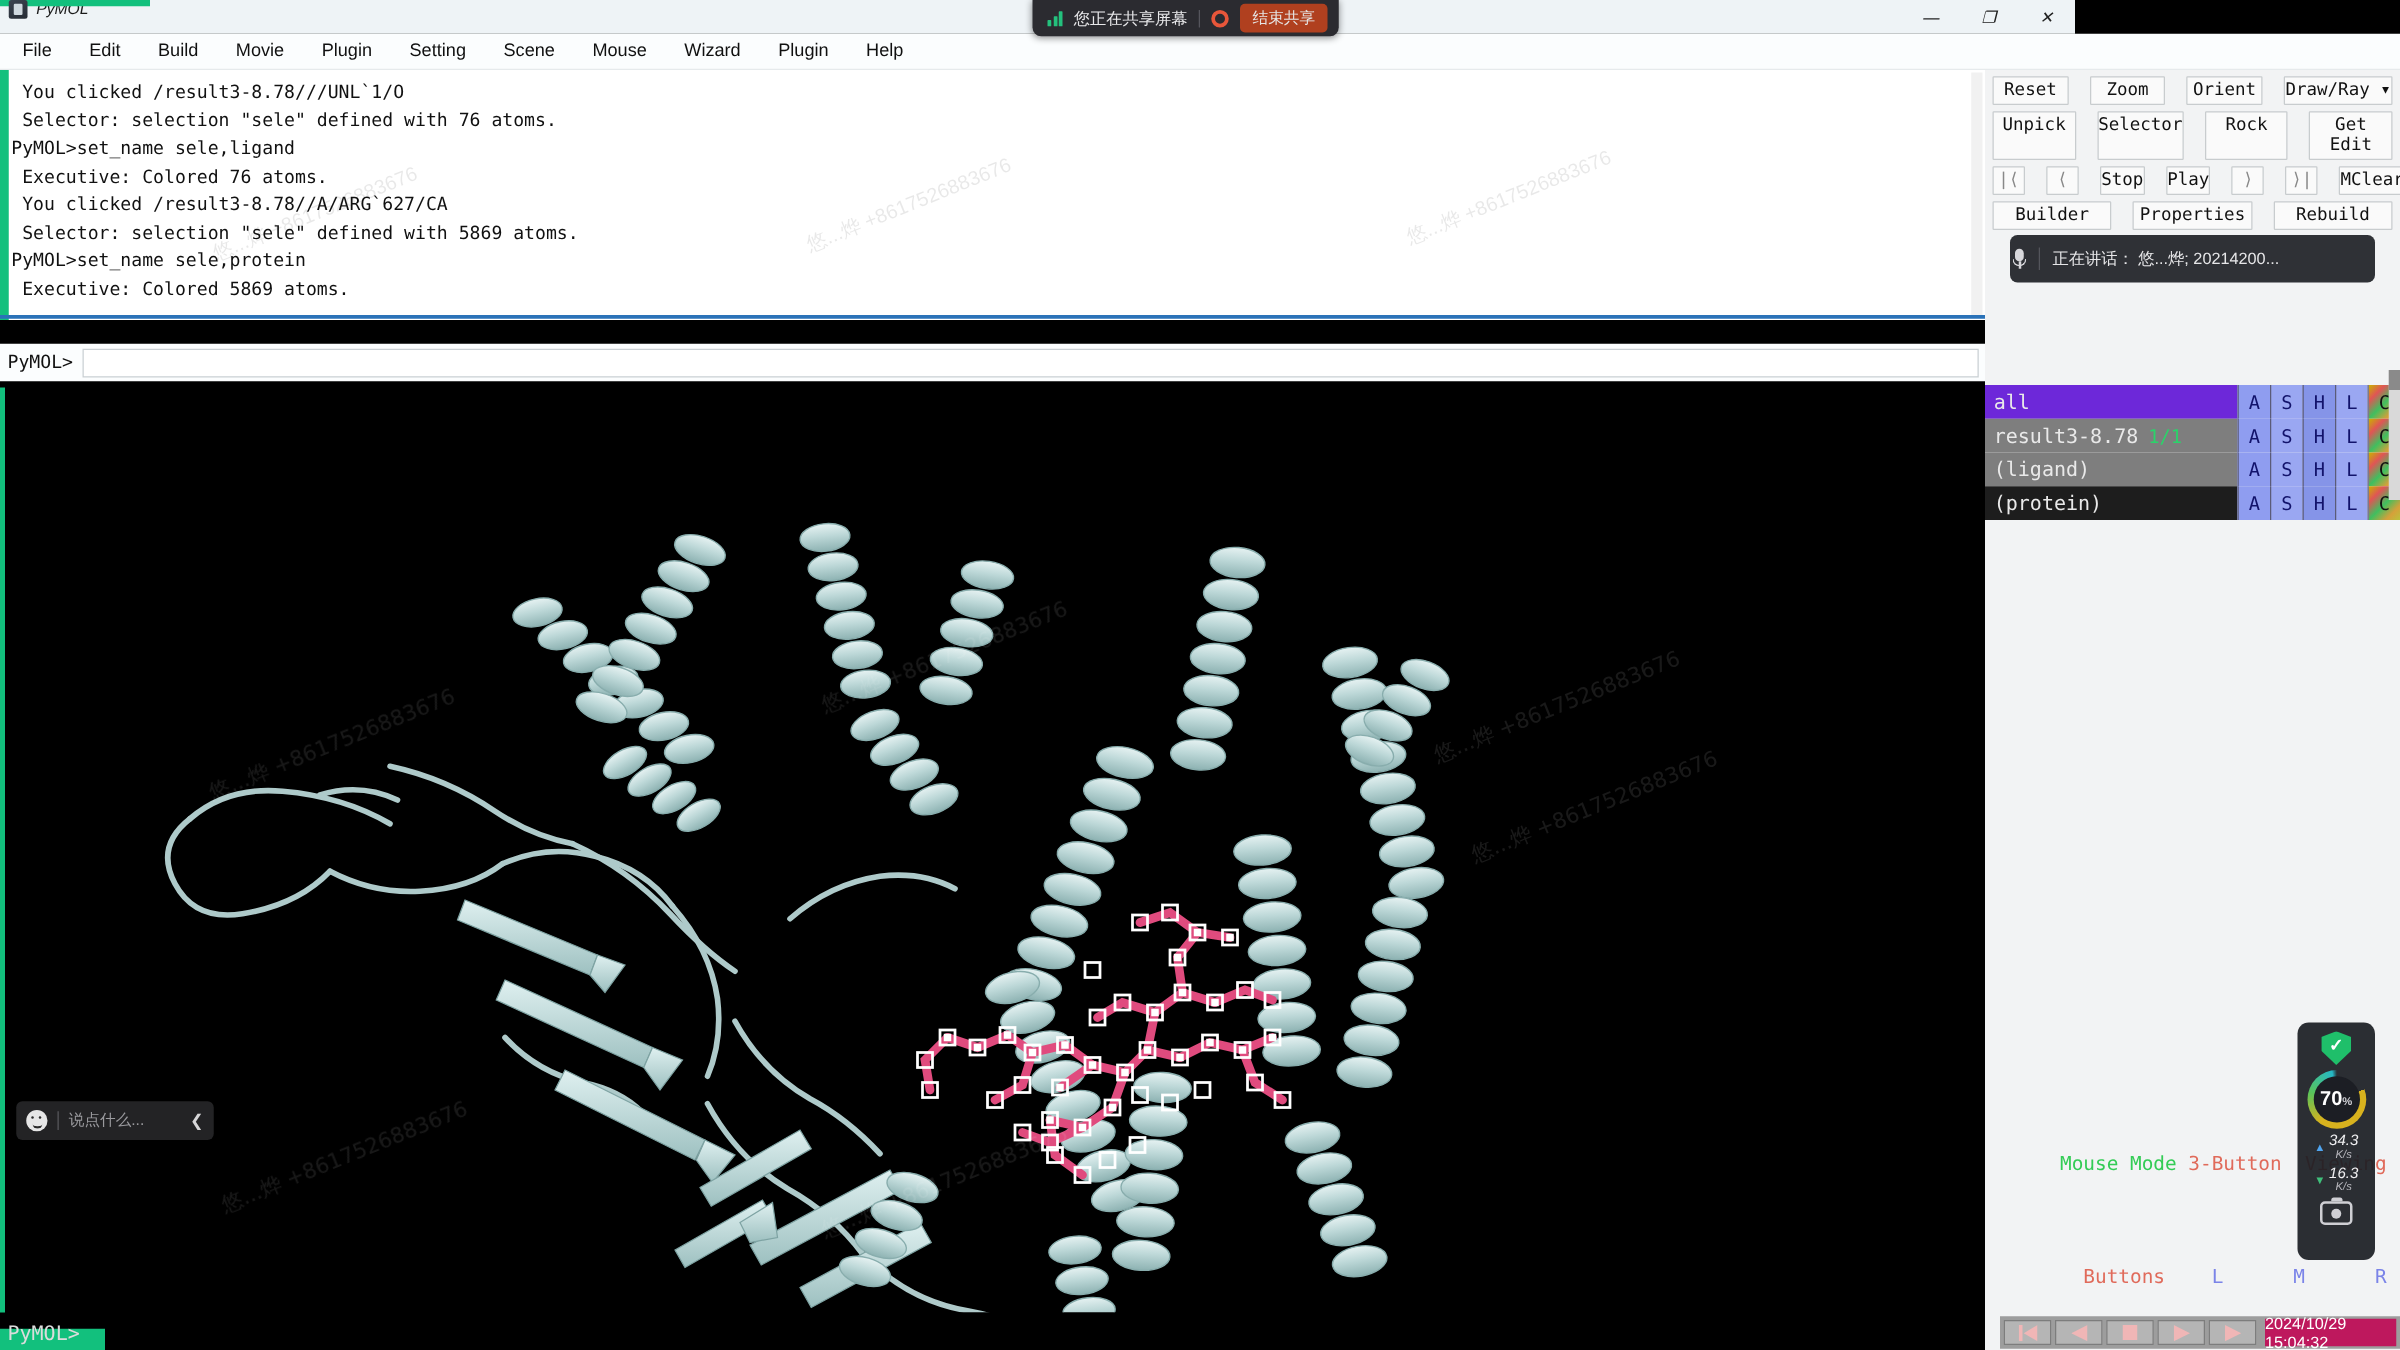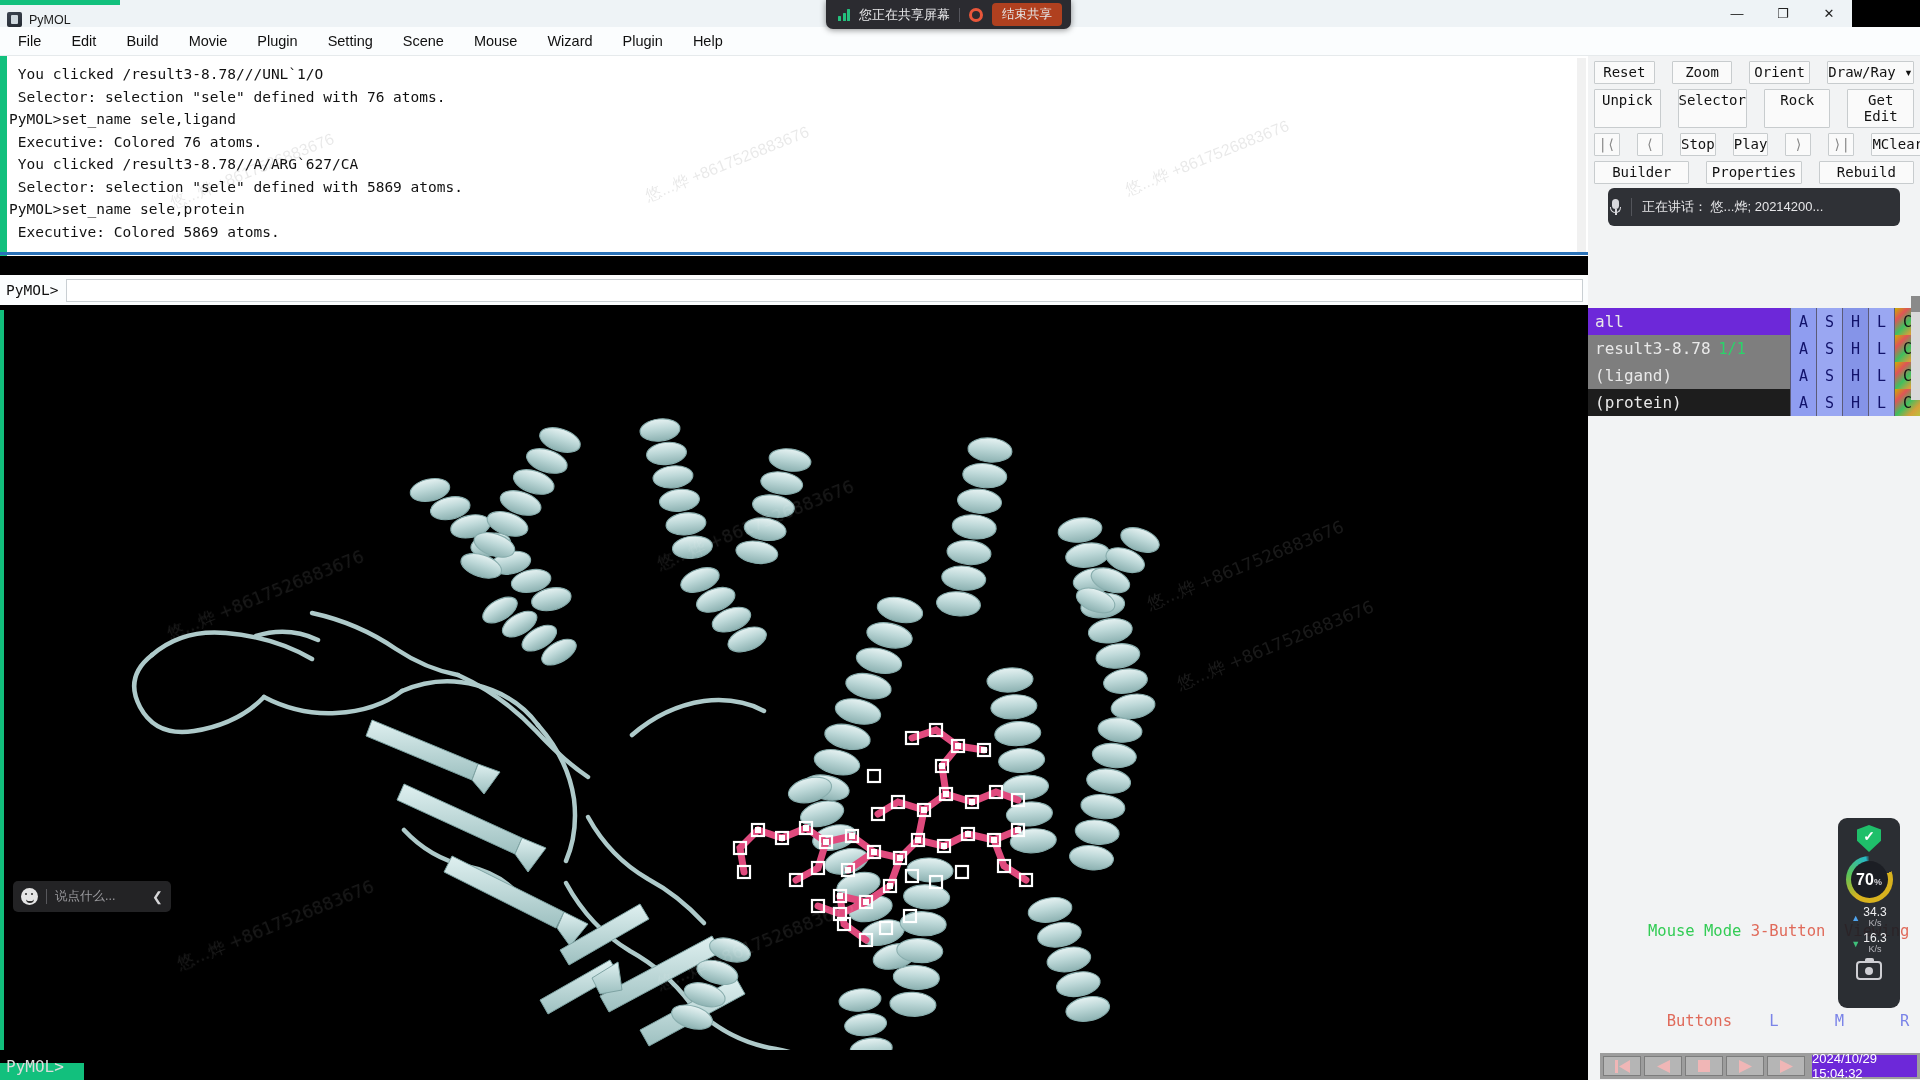--- a/index.html
+++ b/index.html
@@ -6,23 +6,23 @@
   html, body {
     width: 1920px; height: 1080px;
     overflow: hidden;
     background: #000;
     font-family: "Liberation Sans", sans-serif;
   }
   #app { position: relative; width: 1920px; height: 1080px; }
 
   
   .titlebar {
-    position: absolute; left: 0; top: 0; width: 1852px; height: 27px;
+    position: absolute; left: 0; top: 0; width: 1660px; height: 27px;
     background: #eef3f6;
-    display: flex; align-items: flex-end;
+    display: flex; align-items: flex-start; font-style: italic;
   }
   .title-accent {
     position: absolute; left: 0; top: 0; width: 120px; height: 5px;
     background: #12c07d;
   }
   .title-icon {
     width: 15px; height: 15px; margin-left: 7px; margin-right: 7px;
     background: linear-gradient(160deg,#3c4450 0%,#252b33 100%);
     border-radius: 2px; position: relative; flex: none;
   }
@@ -214,21 +214,21 @@
   
   .transport {
     position: absolute; left: 1600px; top: 1053px; width: 320px; height: 26px;
     background: #9d9d9d; display: flex; align-items: center; gap: 3px; padding: 0 3px;
   }
   .tbtn {
     width: 38px; height: 20px; background: #b5b5b5; border: 1px solid #7d7d7d;
     display: flex; align-items: center; justify-content: center;
   }
   .tstamp {
-    margin-left: 4px; flex: 1; height: 22px; background: #6d28d9;
+    margin-left: 4px; flex: 1; height: 22px; background: #be185d;
     color: #fff; font-size: 13px; display: flex; align-items: center;
     justify-content: center; font-family: "Liberation Sans", sans-serif;
   }
 
   
   .botprompt {
     position: absolute; left: 0; top: 1053px; width: 1588px; height: 27px;
     background: #000; display: flex; align-items: center;
   }
   .botprompt .accent { position:absolute; left:0; top:10px; width:84px; height:17px; background:#12c07d; }
@@ -284,21 +284,21 @@
   .ring:before {
     content:""; position:absolute; left:5px; top:5px; width:37px; height:37px;
     border-radius:50%; background:#1c1e24;
   }
   .ring span { position: relative; color: #fff; font-size: 16px; font-weight: bold; }
   .ring span i { font-style: normal; font-size: 9px; color: #cfcfd4; }
   .spd { display:flex; align-items:center; gap:3px; }
   .spd .arw { font-size: 9px; }
   .spd .up { color:#4fa4ef; }
   .spd .dn { color:#3fbf7a; }
-  .spd .vals { display:flex; flex-direction:column; align-items:center; line-height:11px; }
+  .spd .vals { display:flex; flex-direction:column; align-items:center; line-height:11px;font-style:italic; }
   .spd .v { color:#f0f0f2; font-size:12px; }
   .spd .u { color:#b9b9bf; font-size:9px; }
   .cam {
     width: 26px; height: 19px; border: 2px solid #cfcfd4; border-radius: 4px;
     position: relative; margin-top: 2px;
   }
   .cam:before {
     content:""; position:absolute; left:7px; top:4px; width:8px; height:8px;
     border-radius:50%; background:#cfcfd4;
   }

